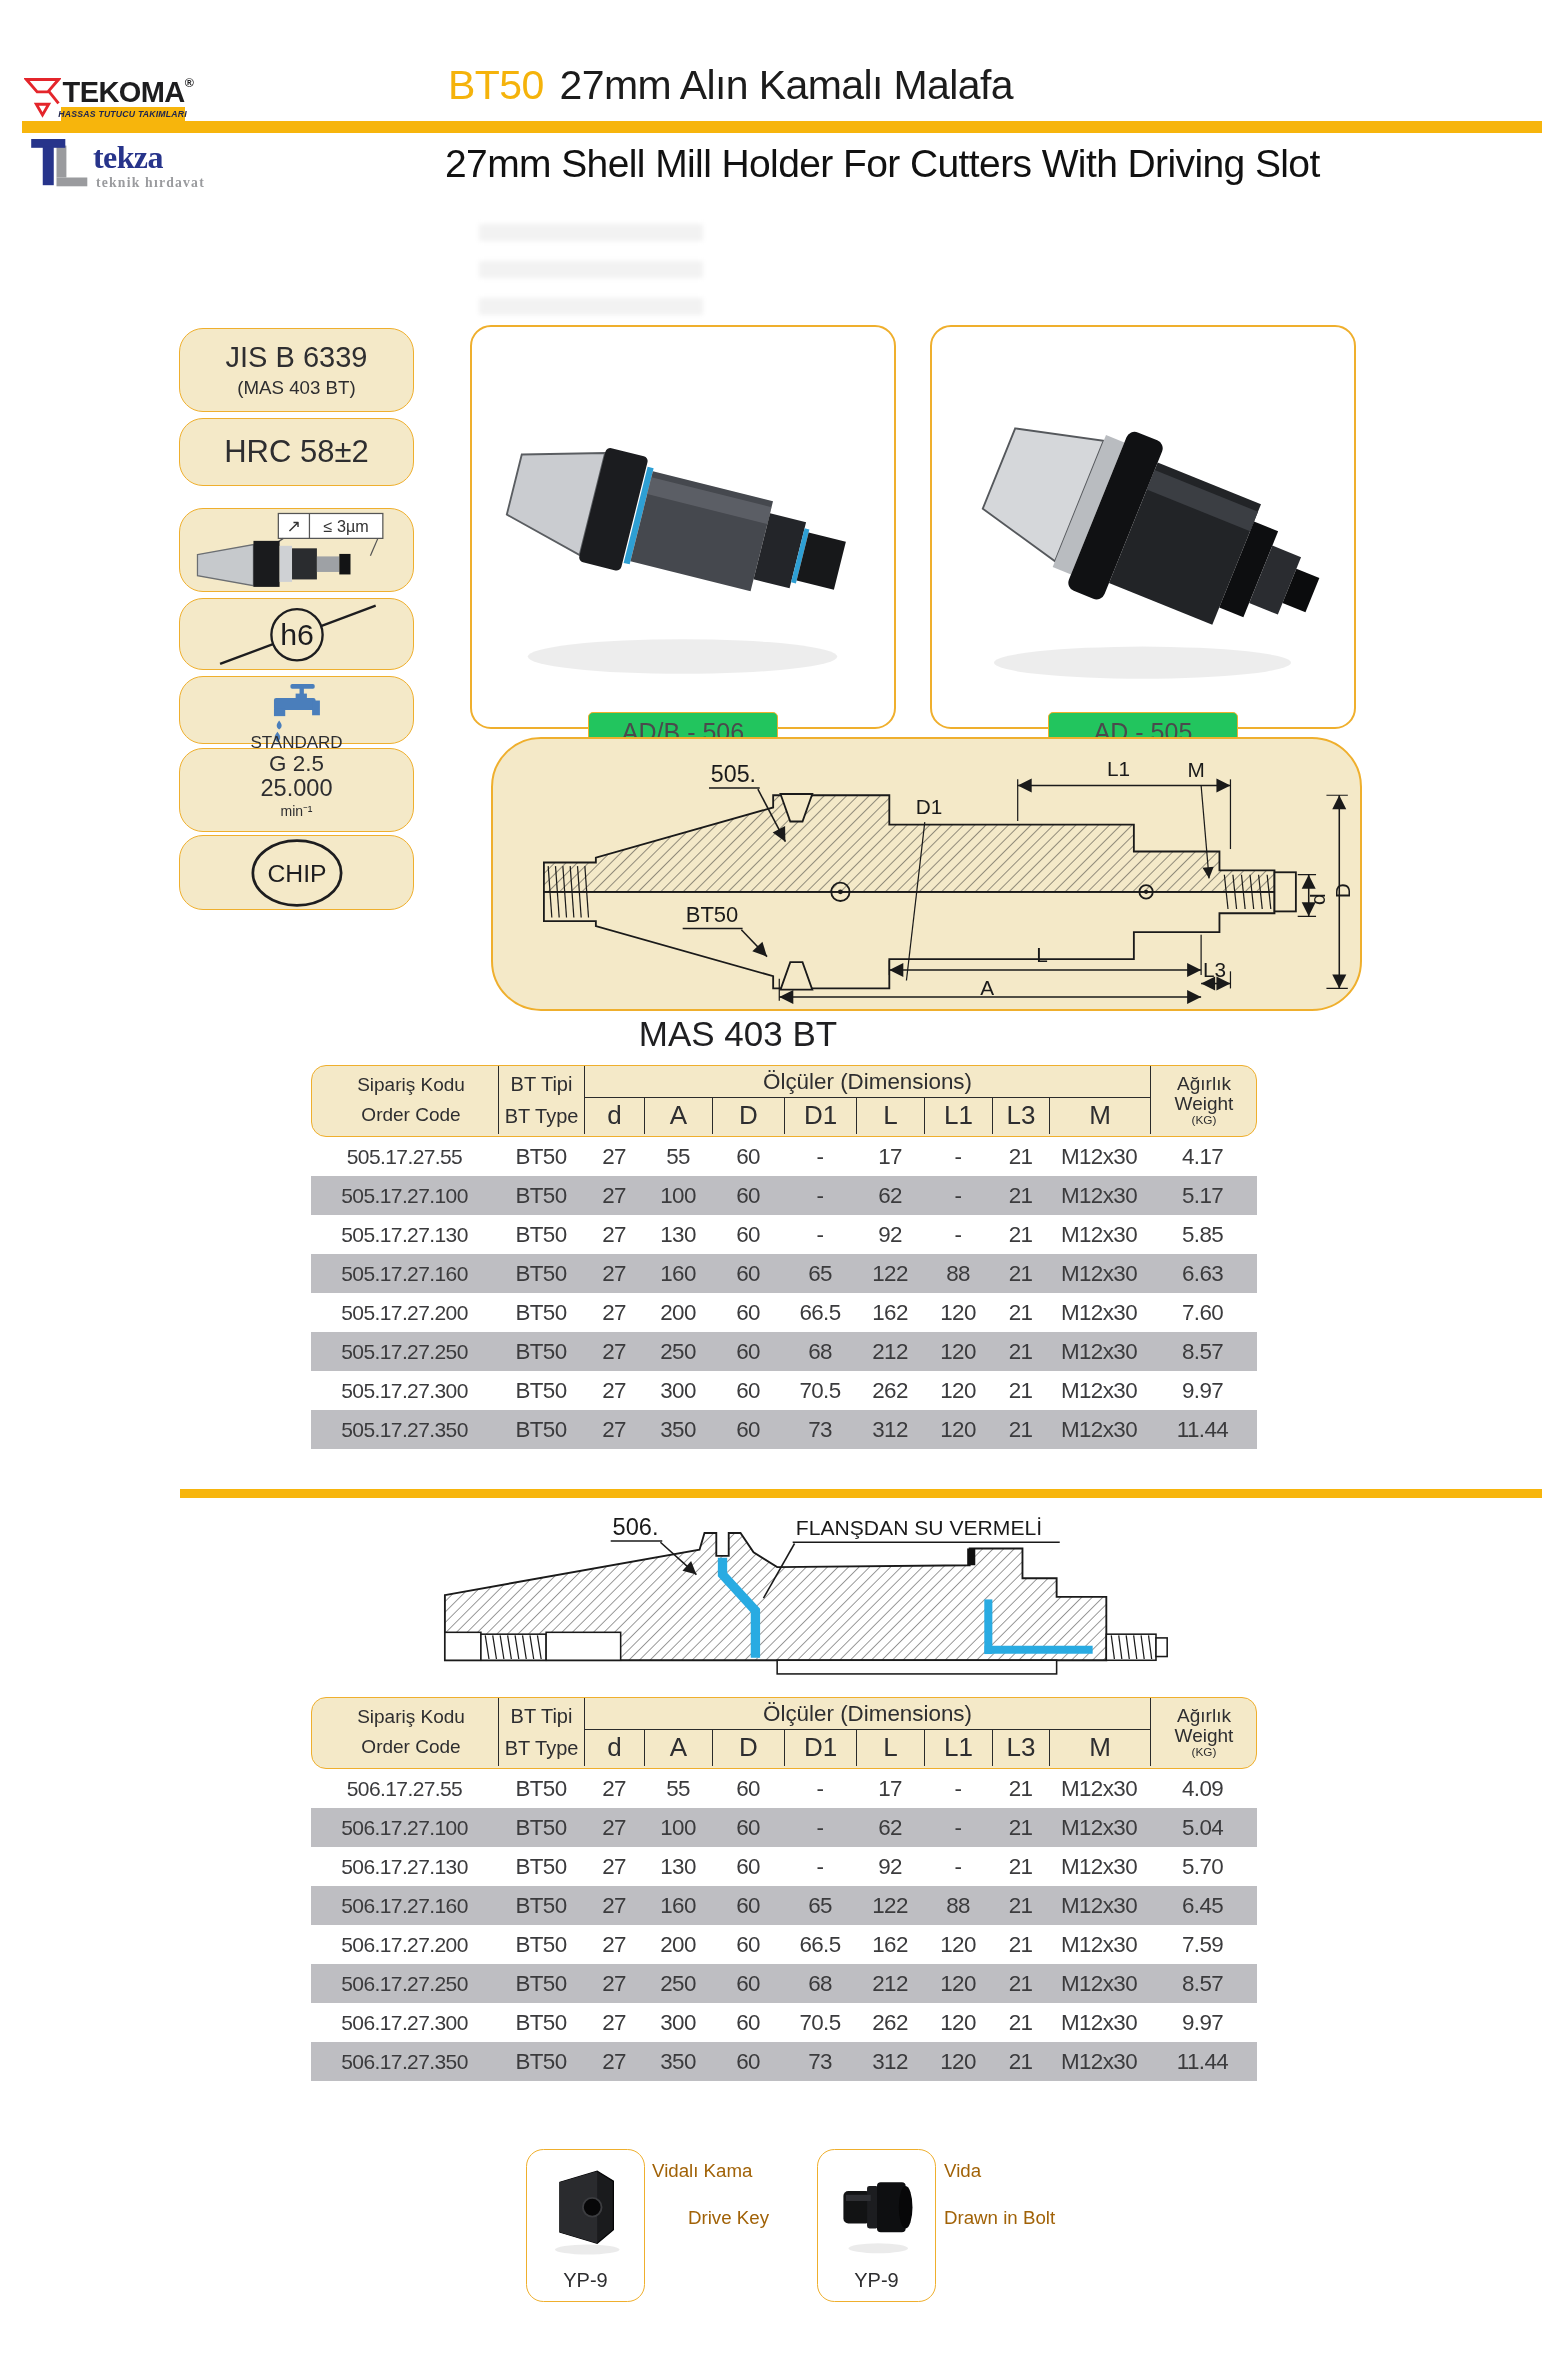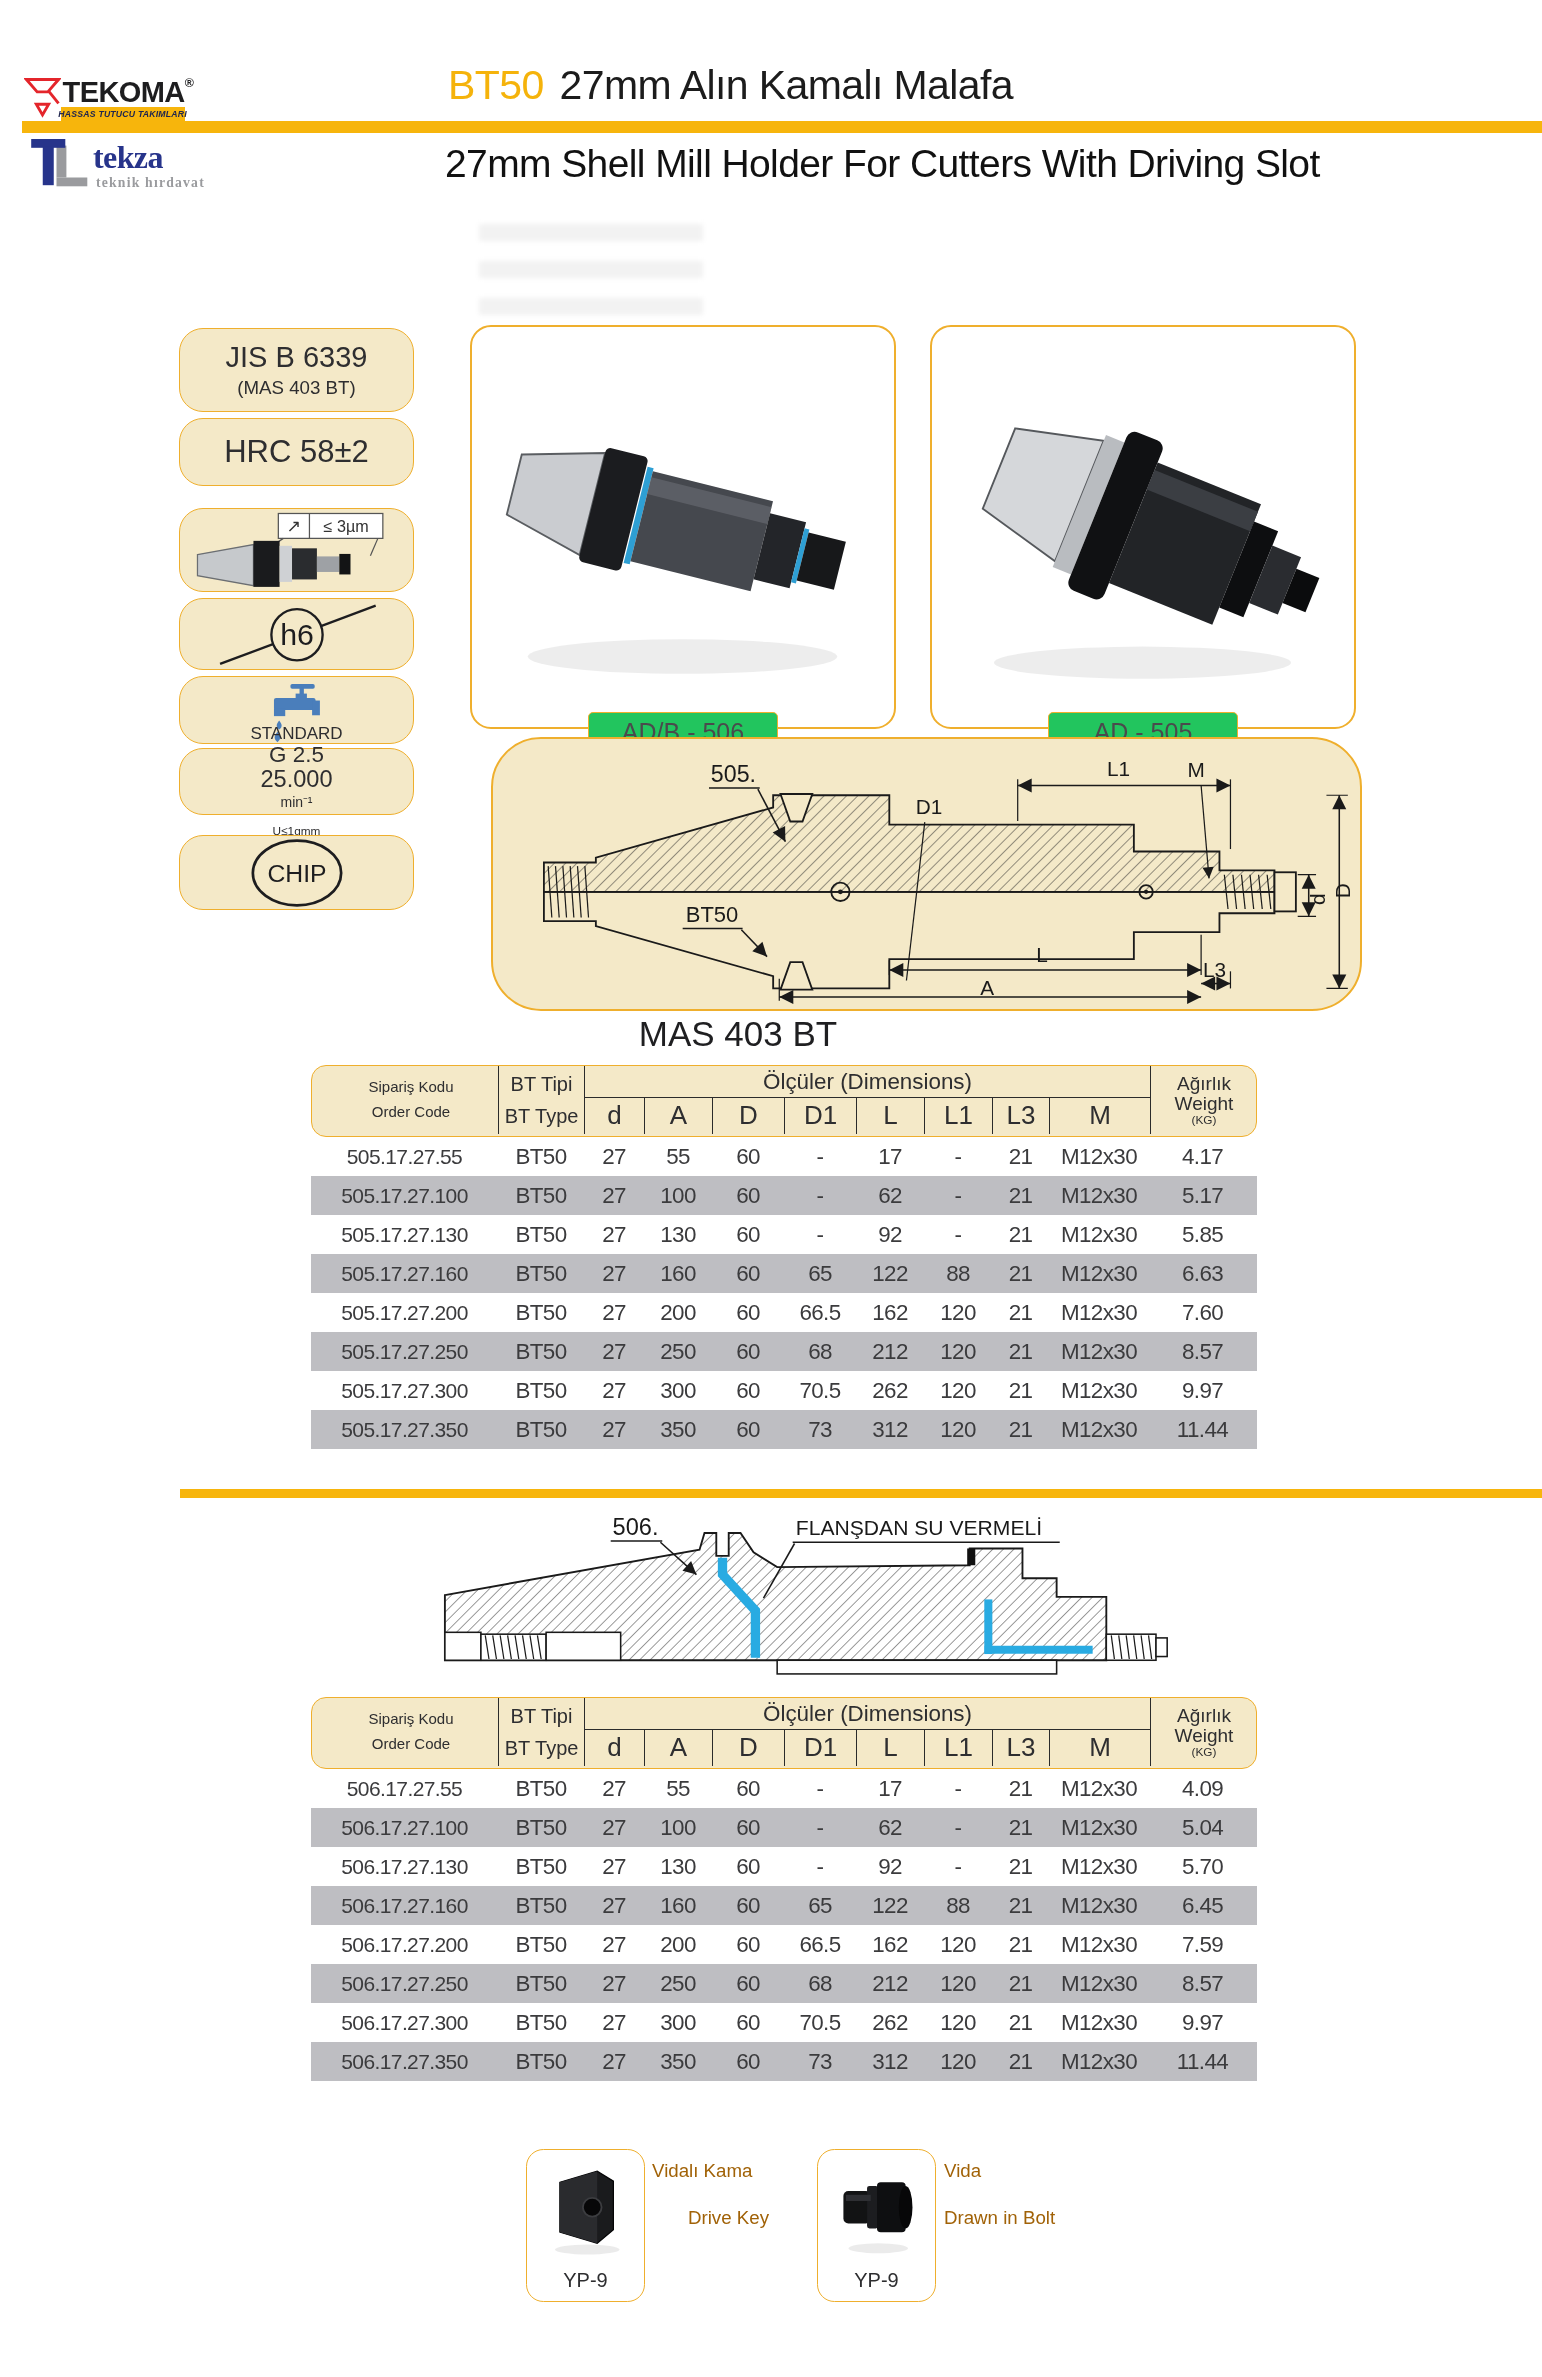--- a/index.html
+++ b/index.html
@@ -30,21 +30,21 @@
   .badge{position:absolute;left:179px;width:235px;background:#F4E9C8;border:1.9px solid #EFAF2D;
     border-radius:24px;display:flex;flex-direction:column;align-items:center;justify-content:center;
     text-align:center;color:#2e2e30;}
   .b1{top:328px;height:84px;}
   .b1 .l1{font-size:29px;}
   .b1 .l2{font-size:18.7px;margin-top:2.5px;}
   .b2{top:418px;height:68px;font-size:31px;}
   .b3{top:508px;height:84px;}
   .b4{top:598px;height:72px;}
   .b5{top:676px;height:68px;}
-  .b6{top:748px;height:67px;line-height:1.0;}
+  .b6{top:748px;height:84px;line-height:1.0;}
   .b6 .s1{font-size:17px;}
   .b6 .s2{font-size:22.4px;margin-top:1.9px;}
   .b6 .s3{font-size:23.6px;margin-top:1.9px;}
   .b6 .s4{font-size:14px;margin-top:3px;}
   .b6 .s5{font-size:11.8px;margin-top:17px;}
   .b7{top:835px;height:75px;}
   
   .photo-box{position:absolute;top:325px;width:426px;height:404px;background:#fff;
     border:2.5px solid #EFAF2D;border-radius:21px;}
   .photo-left{left:470px;}
@@ -59,21 +59,21 @@
     border:2.5px solid #EFAF2D;border-radius:50px;overflow:hidden;}
   .draw506{position:absolute;left:435px;top:1505px;width:734px;height:177px;}
   .series-title{position:absolute;left:536px;top:1014px;width:404px;text-align:center;font-size:35px;color:#1f1f21;}
   
   .tgrid{display:grid;grid-template-columns:187px 86px 60px 68px 72px 72px 68px 68px 57px 100px 107px;}
   .thead{position:absolute;left:311px;width:946px;height:72px;background:#F4E9C8;
     border:1.9px solid #EFAF2D;border-radius:15px;grid-template-rows:32px 36px;color:#2e2e30;overflow:hidden;}
   .thead1{top:1065px;}
   .thead2{top:1697px;}
   .th{display:flex;align-items:center;justify-content:center;flex-direction:column;line-height:1.12;}
-  .th-order{grid-area:1/1/3/2;border-right:1.9px solid #2b2b2b;font-size:15px;gap:8.7px;padding-left:12px;}
+  .th-order{grid-area:1/1/3/2;border-right:1.9px solid #2b2b2b;font-size:19px;gap:8.7px;padding-left:12px;}
   .th-type{grid-area:1/2/3/3;border-right:1.9px solid #2b2b2b;font-size:20px;gap:10px;}
   .th-span{grid-area:1/3/2/11;border-bottom:1.9px solid #2b2b2b;font-size:22.4px;}
   .th-w{grid-area:1/11/3/12;border-left:1.9px solid #2b2b2b;font-size:19px;line-height:1.05;}
   .th-w .kg{font-size:11.8px;}
   .th-dim{grid-row:2;font-size:26px;border-right:1.2px solid #2b2b2b;}
   .cd1{grid-column:3;} .cd2{grid-column:4;} .cd3{grid-column:5;} .cd4{grid-column:6;}
   .cd5{grid-column:7;} .cd6{grid-column:8;} .cd7{grid-column:9;} .cd8{grid-column:10;border-right:none;}
   .tbody{position:absolute;left:311px;width:946px;}
   .tbody1{top:1137px;}
   .tbody2{top:1769px;}

